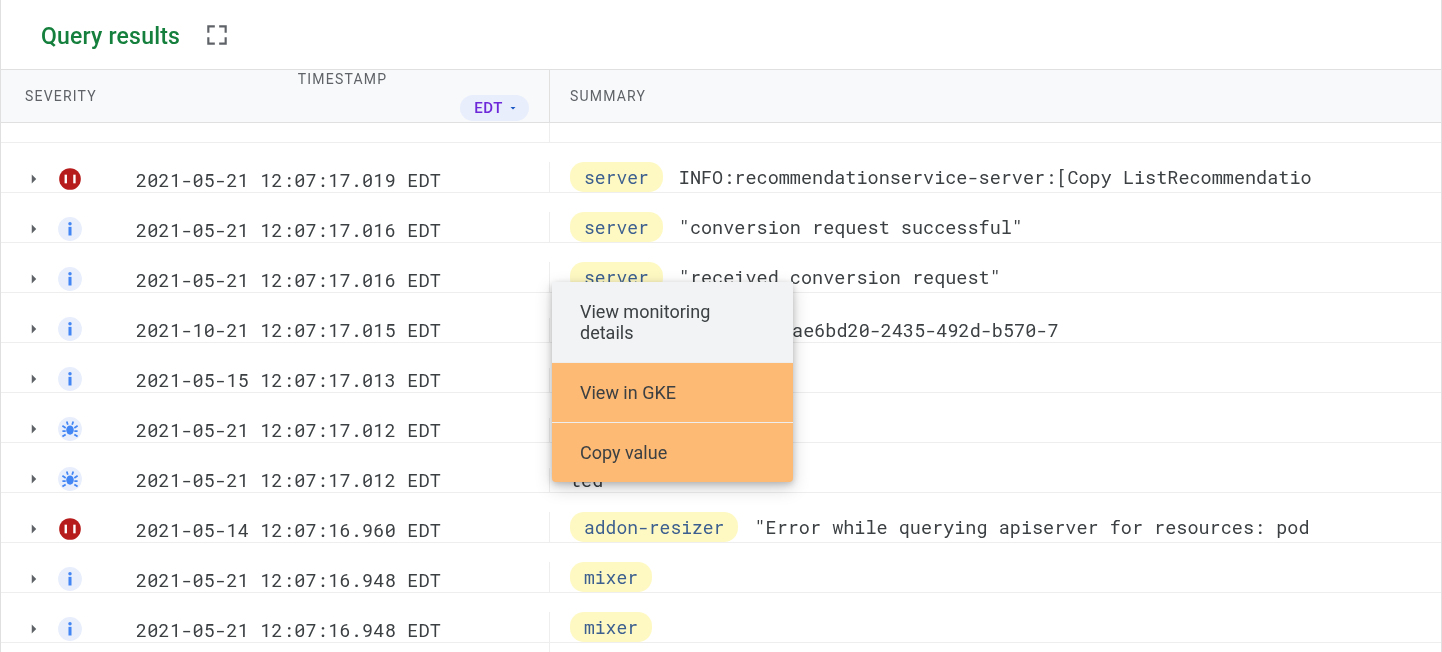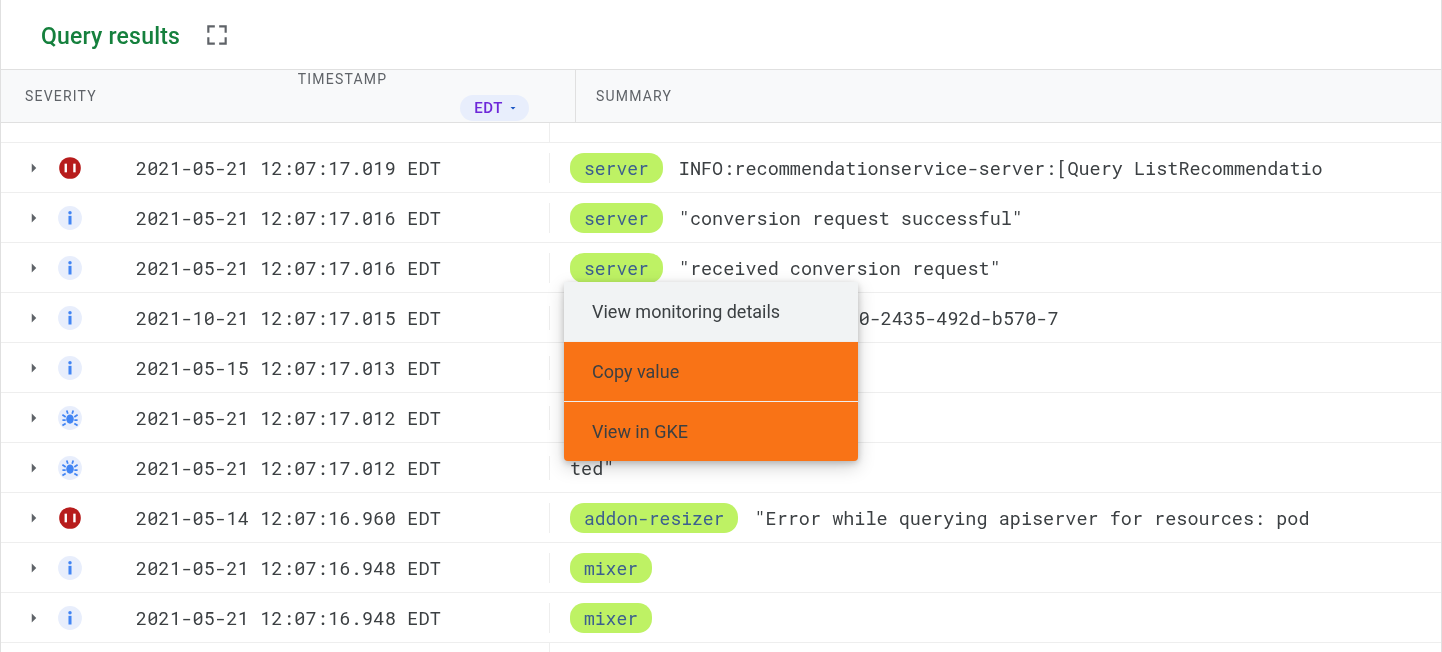--- a/index.html
+++ b/index.html
@@ -64,21 +64,21 @@
     border-radius: 14px;
     display: flex;
     align-items: center;
     gap: 4px;
     letter-spacing: 0.6px;
     cursor: pointer;
   }
   .tz-chip svg { fill: #1a56c4; }
   .log-row {
     display: flex;
-    align-items: center;
+    align-items: flex-end;
     height: 50px;
     border-bottom: 1px solid #eee;
     position: relative;
   }
   .sev-cell {
     width: 115px;
     display: flex;
     align-items: center;
     padding-left: 24px;
     gap: 14px;
@@ -109,33 +109,33 @@
     display: flex;
     align-items: center;
     gap: 16px;
     font-family: 'Roboto Mono', monospace;
     font-size: 18.5px;
     color: #3c4043;
     white-space: nowrap;
     overflow: hidden;
   }
   .chip {
-    background: #bef264;
+    background: #fef9c3;
     color: #3c5f8f;
     font-family: 'Roboto Mono', monospace;
     font-size: 18px;
     padding: 3px 14px;
     border-radius: 14px;
   }
   .context-menu {
     position: absolute;
     top: 282px;
-    left: 564px;
-    width: 294px;
-    background: #f97316;
+    left: 552px;
+    width: 241px;
+    background: #fdba74;
     box-shadow: 0 2px 6px rgba(0,0,0,0.2), 0 6px 18px rgba(0,0,0,0.18);
     border-radius: 4px;
     z-index: 10;
   }
   .menu-item {
     padding: 19px 28px;
     font-size: 18px;
     color: #3c4043;
     cursor: pointer;
     border-bottom: 1px solid #eee;
@@ -163,21 +163,21 @@
     <div class="col-severity header-label">SEVERITY</div>
     <div class="col-timestamp">
       <span class="header-label">TIMESTAMP</span>
       <span class="tz-chip">
         <span>EDT</span>
         <svg width="12" height="12" viewBox="0 0 24 24">
             <path d="M7 10l5 5 5-5z"></path>
           </svg>
       </span>
     </div>
-    <div class="col-summary header-label" style="height:100%; display:flex; align-items:center;margin-left:26px;">SUMMARY</div>
+    <div class="col-summary header-label" style="height:100%; display:flex; align-items:center;">SUMMARY</div>
   </div>
 
   <div id="log-rows">
     <div class="log-row partial-row">
       <div class="sev-cell"></div>
       <div class="ts-cell"></div>
       <div class="sum-cell" style="height:100%"></div>
     </div>
   <div class="log-row">
         <div class="sev-cell">
@@ -190,21 +190,21 @@
             <svg width="26" height="26" viewBox="0 0 24 24">
               <circle cx="12" cy="12" r="10" fill="#b71c1c"></circle>
               <rect x="7" y="8" width="2.2" height="8" fill="#fff"></rect>
               <rect x="15" y="8" width="2.2" height="8" fill="#fff"></rect>
             </svg>
           </span>
         </div>
         <div class="ts-cell">2021-05-21 12:07:17.019 EDT</div>
         <div class="sum-cell">
           <span class="chip">server</span>
-          <span>INFO:recommendationservice-server:[Query ListRecommendatio</span>
+          <span>INFO:recommendationservice-server:[Copy ListRecommendatio</span>
         </div>
       </div>
       <div class="log-row">
         <div class="sev-cell">
           <span class="chevron-cell">
             <svg width="18" height="18" viewBox="0 0 24 24">
               <path fill="#5f6368" d="M9 6l6 6-6 6z"></path>
             </svg>
           </span>
           <span class="sev-icon">
@@ -389,17 +389,17 @@
       </div>
       <div class="log-row partial-row">
         <div class="sev-cell"></div>
         <div class="ts-cell"></div>
         <div class="sum-cell" style="height:100%"></div>
       </div>
     </div>
 
   <div class="context-menu" id="context-menu">
       <div class="menu-item hovered">View monitoring details</div>
+      <div class="menu-item">View in GKE</div>
       <div class="menu-item">Copy value</div>
-      <div class="menu-item">View in GKE</div>
     </div>
 
 </div>
 
 </body></html>

